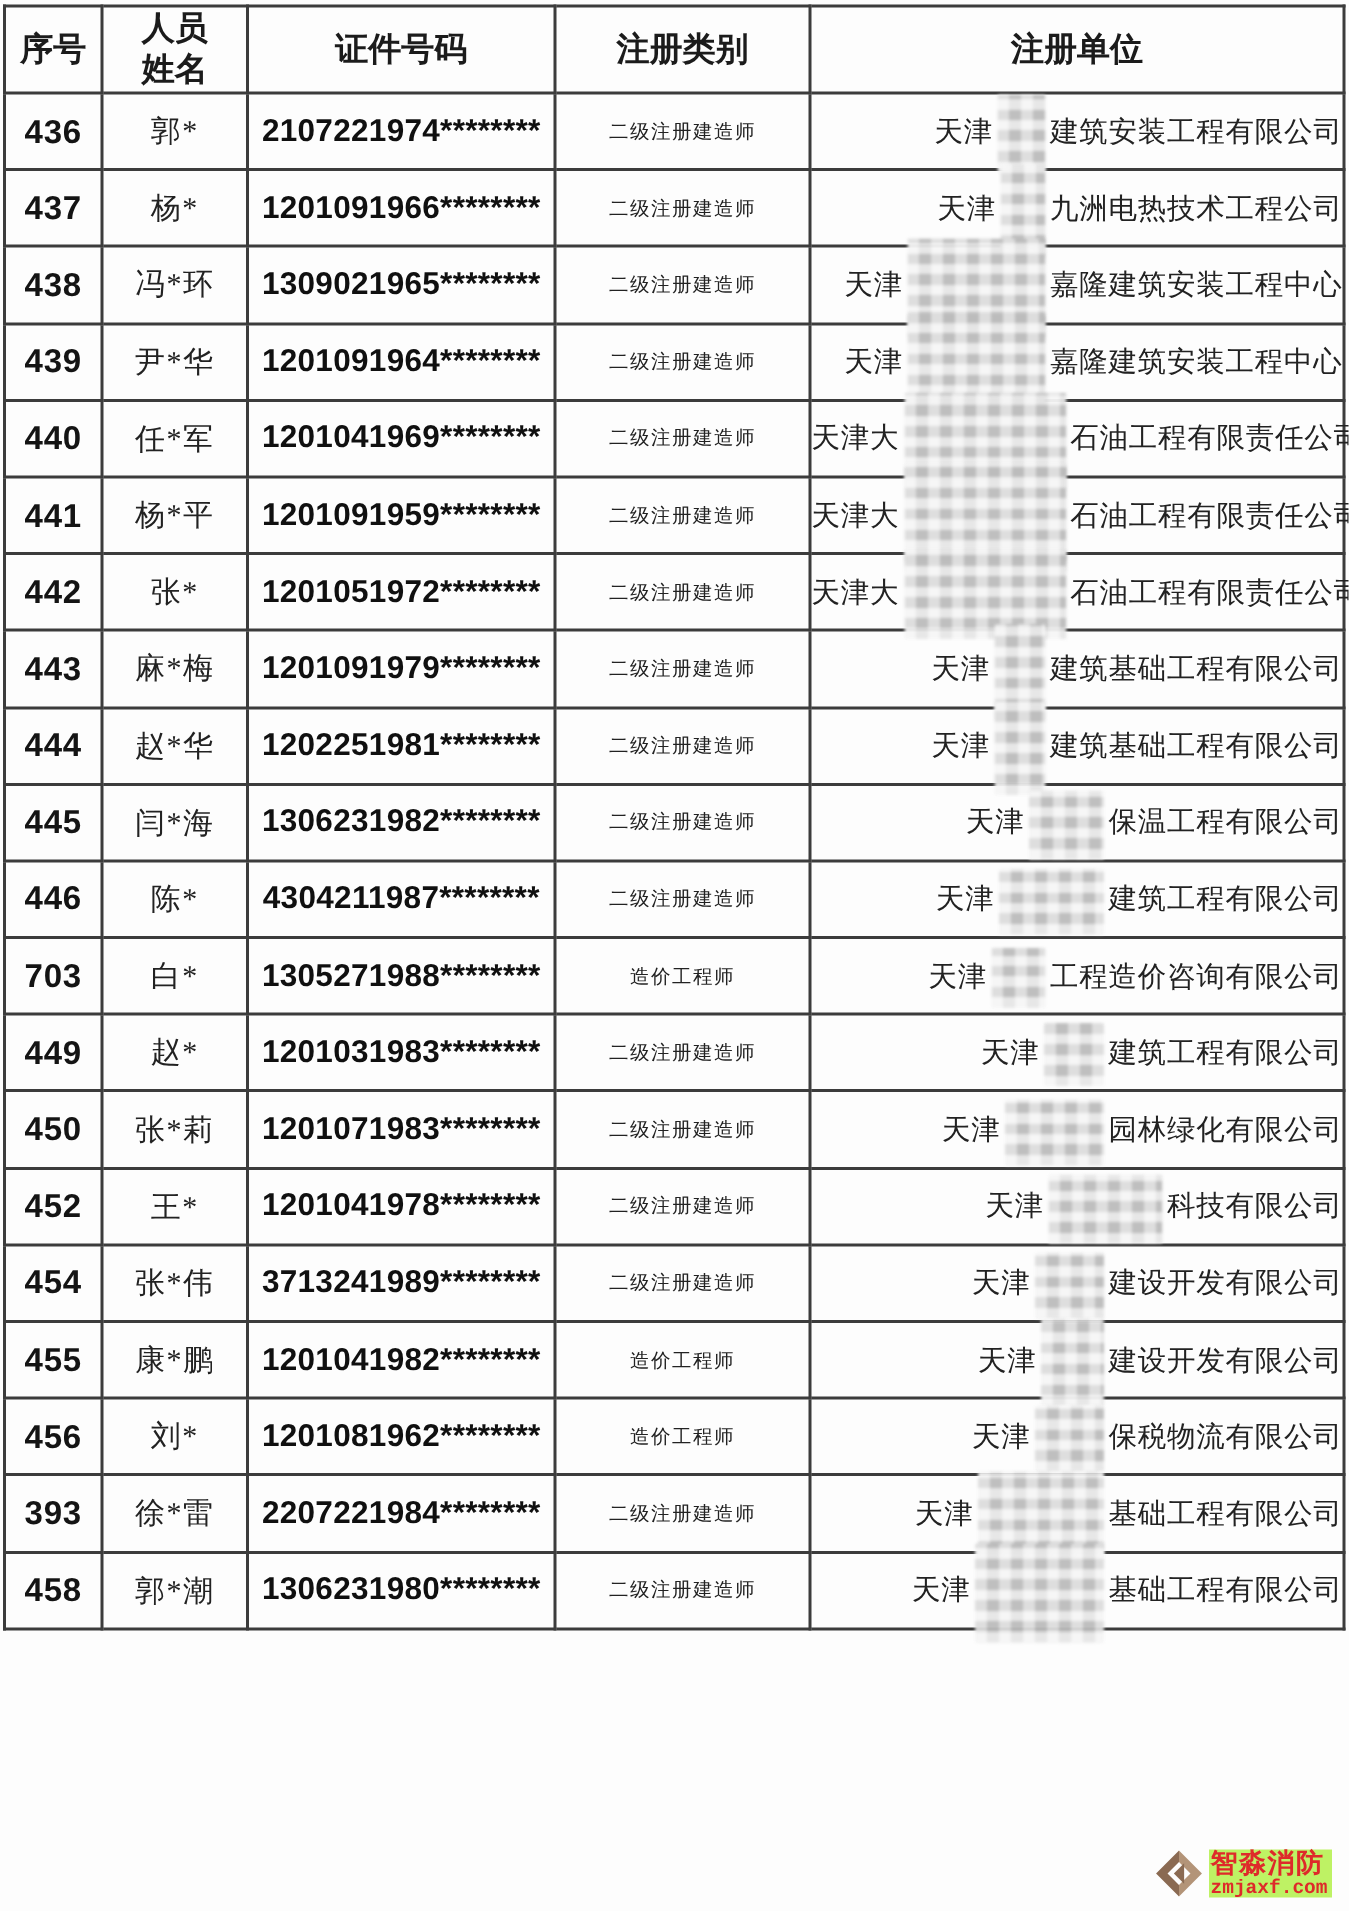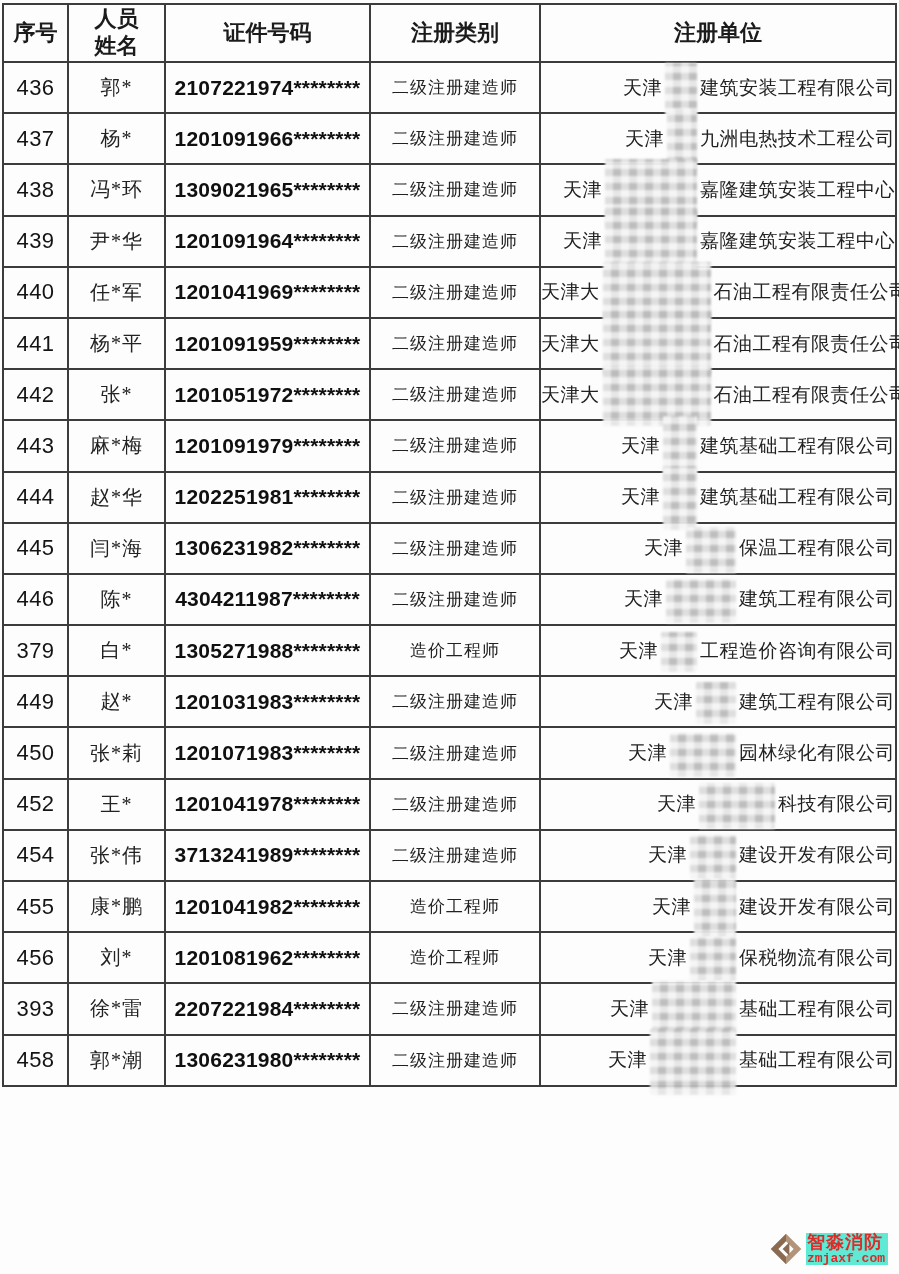--- a/index.html
+++ b/index.html
@@ -30,29 +30,29 @@
     height:56px;
     font-size:22px;
     font-weight:bold;
     color:#1b1b1b;
     white-space:pre-line;
     line-height:1.22;
   }
   td{height:49.2px;color:#222;}
   td.col-no{
     font-family:"Liberation Sans","DejaVu Sans",sans-serif;
-    font-size:22px;font-weight:400;letter-spacing:.5px;color:#141414;
+    font-size:22px;font-weight:700;letter-spacing:.5px;color:#141414;
   }
   td.col-name{font-size:20px;letter-spacing:1px;}
   td.col-cert{
     font-family:"Liberation Sans","DejaVu Sans",sans-serif;
     font-size:21px;font-weight:600;letter-spacing:.2px;color:#101010;
     white-space:nowrap;
   }
-  td.col-cat{font-size:17px;letter-spacing:1px;}
+  td.col-cat{font-size:13px;letter-spacing:1px;}
   td.col-unit{font-size:19px;letter-spacing:.5px;white-space:nowrap;text-align:right;}
   .redact{
     display:inline-block;
     vertical-align:middle;
     margin:-40px 3px;
     background-color:#d6d6d6;
     background-image:
       repeating-linear-gradient(0deg, rgba(255,255,255,.55) 0 7px, rgba(0,0,0,.06) 7px 14px),
       repeating-linear-gradient(90deg, rgba(255,255,255,.5) 0 8px, rgba(0,0,0,.07) 8px 16px);
     filter:blur(1.2px);
@@ -60,21 +60,21 @@
     border-radius:1px;
   }
   .watermark{
     position:absolute;
     left:768px;top:1224px;
     width:131px;height:50px;
     display:flex;align-items:center;
     z-index:5;
   }
   .wm-logo{width:36px;height:42px;flex:0 0 auto;background:#fdfdfd;padding:0 1px;}
-  .wm-text{background:#5eead4;padding:0 3px 0 1px;line-height:1.05;}
+  .wm-text{background:#bef264;padding:0 3px 0 1px;line-height:1.05;}
   .wm-brand{
     font-size:18px;font-weight:bold;color:var(--wm-red,#de2a2a);
     letter-spacing:1px;white-space:nowrap;
   }
   .wm-domain{
     font-family:"Liberation Mono","DejaVu Sans Mono",monospace;
     font-size:13px;font-weight:bold;color:var(--wm-red,#de2a2a);
     white-space:nowrap;
   }
 </style>
@@ -173,21 +173,21 @@
           <td class="col-unit">天津<span class="redact" style="width: 50px; height: 46px;"></span>保温工程有限公司</td>
         </tr>
         <tr>
           <td class="col-no">446</td>
           <td class="col-name">陈*</td>
           <td class="col-cert">4304211987********</td>
           <td class="col-cat">二级注册建造师</td>
           <td class="col-unit">天津<span class="redact" style="width: 70px; height: 44px;"></span>建筑工程有限公司</td>
         </tr>
         <tr>
-          <td class="col-no">379</td>
+          <td class="col-no">703</td>
           <td class="col-name">白*</td>
           <td class="col-cert">1305271988********</td>
           <td class="col-cat">造价工程师</td>
           <td class="col-unit">天津<span class="redact" style="width: 36px; height: 40px;"></span>工程造价咨询有限公司</td>
         </tr>
         <tr>
           <td class="col-no">449</td>
           <td class="col-name">赵*</td>
           <td class="col-cert">1201031983********</td>
           <td class="col-cat">二级注册建造师</td>

